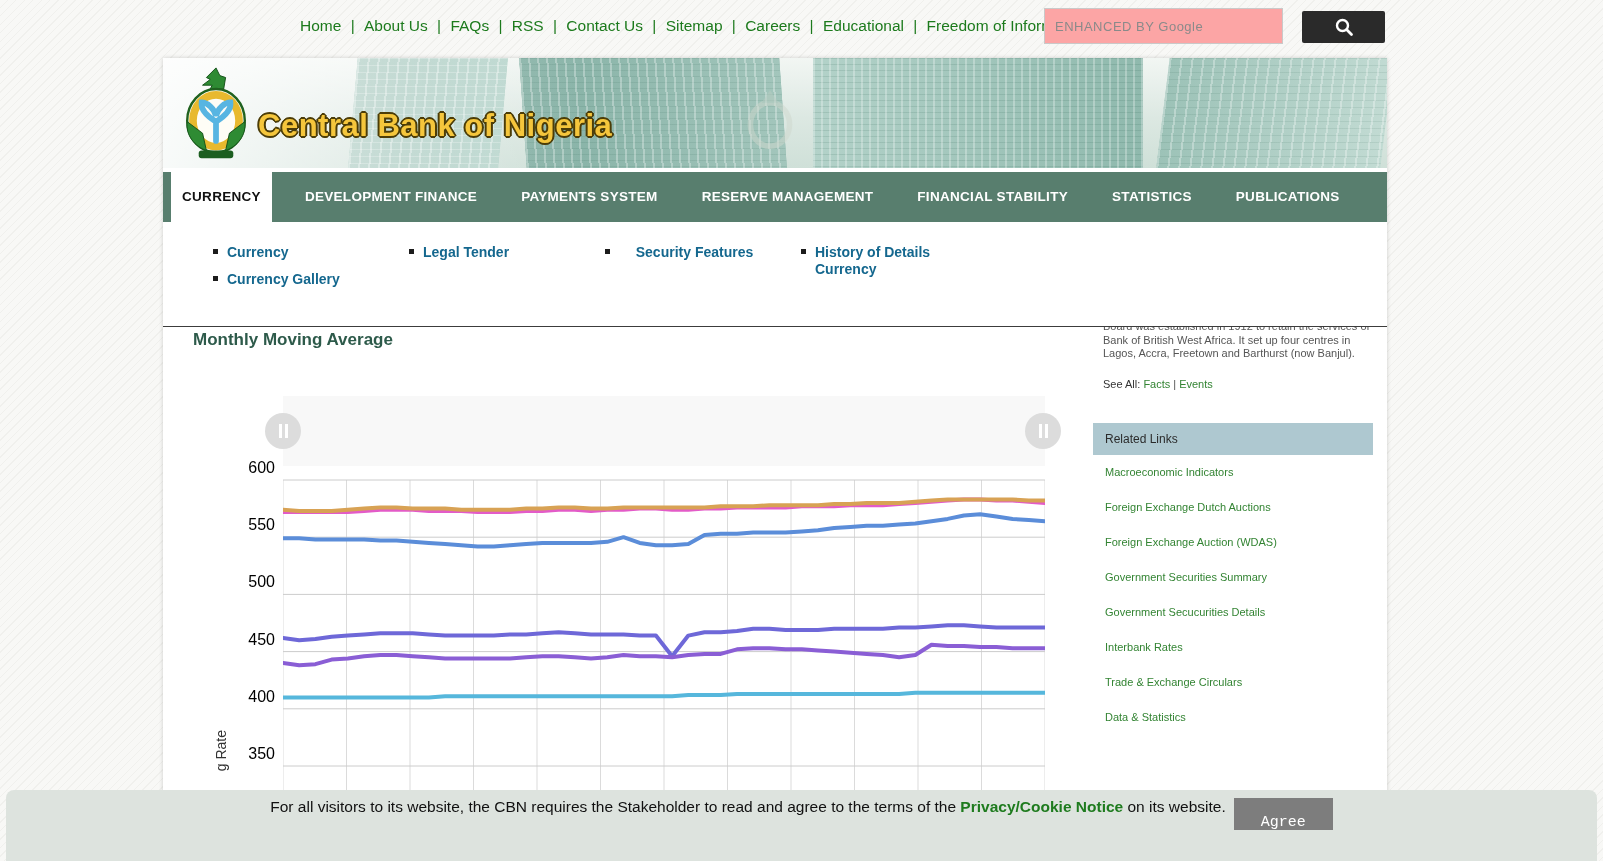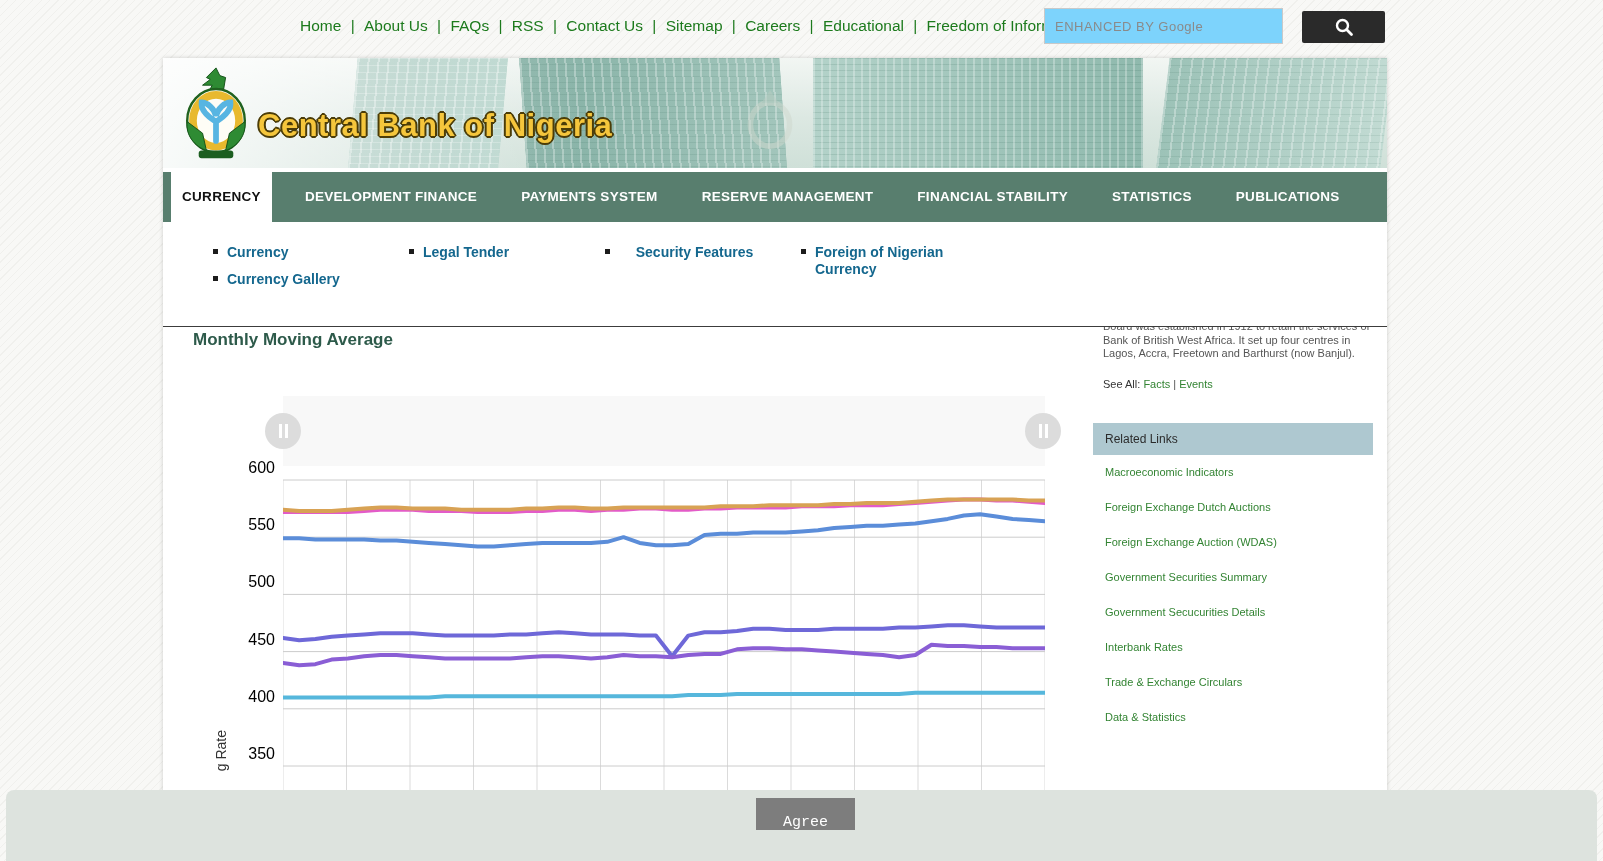--- a/index.html
+++ b/index.html
@@ -11,21 +11,21 @@
       repeating-linear-gradient(135deg,#f8f8f6 0 5px,#f0f0ed 5px 6px);
   }
 
   
   .top-bar { position:absolute; left:0; top:0; width:1603px; height:55px; }
   .top-links { position:absolute; left:300px; top:17px; font-size:15.5px; white-space:nowrap; }
   .top-links a { color:#1c7a1c; text-decoration:none; }
   .top-links a:not(:last-of-type)::after { content:" | "; color:#1c7a1c; padding:0 5px; }
   .search-box {
     position:absolute; left:1044px; top:8px; width:239px; height:36px;
-    border:1px solid #c9c9c9; background:#7dd3fc; padding:0 10px; font-size:13px;
+    border:1px solid #c9c9c9; background:#fca5a5; padding:0 10px; font-size:13px;
     color:#555; letter-spacing:.5px; outline:none; font-family:"Liberation Sans",sans-serif;
   }
   .search-box::placeholder { color:#8a8a8a; }
   .search-btn {
     position:absolute; left:1302px; top:11px; width:83px; height:32px;
     background:#2a2a2a; border:none; border-radius:2px; cursor:pointer;
     display:flex; align-items:center; justify-content:center;
   }
 
   
@@ -190,21 +190,21 @@
         <span>Legal Tender</span>
       </div>
 
       <div class="submenu-item" style="grid-column: 3; text-align: center;">
         <span class="bullet"></span>
         <span>Security Features</span>
       </div>
 
       <div class="submenu-item" style="grid-column: 4;">
         <span class="bullet"></span>
-        <span>Foreign of Nigerian Currency</span>
+        <span>History of Details Currency</span>
       </div>
 
       <div class="submenu-item" style="grid-column: 1;">
         <span class="bullet"></span>
         <span>Currency Gallery</span>
       </div>
     </div>
 
   <div class="chart-title">Monthly Moving Average</div>
   <div class="navigator"></div>
@@ -270,14 +270,17 @@
         <li>Government Securities Summary</li>
         <li>Government Secucurities Details</li>
         <li>Interbank Rates</li>
         <li>Trade &amp; Exchange Circulars</li>
         <li>Data &amp; Statistics</li>
       </ul>
   </div>
 </div>
 
 <div class="cookie-bar">
+  <div>
+    <span>For all visitors to its website, the CBN requires the Stakeholder to read and agree to the terms of the </span><b><a href="#">Privacy/Cookie Notice</a></b><span> on its website.</span>
+  </div>
   <button class="agree-btn">Agree</button>
 </div>
 
 </body></html>

